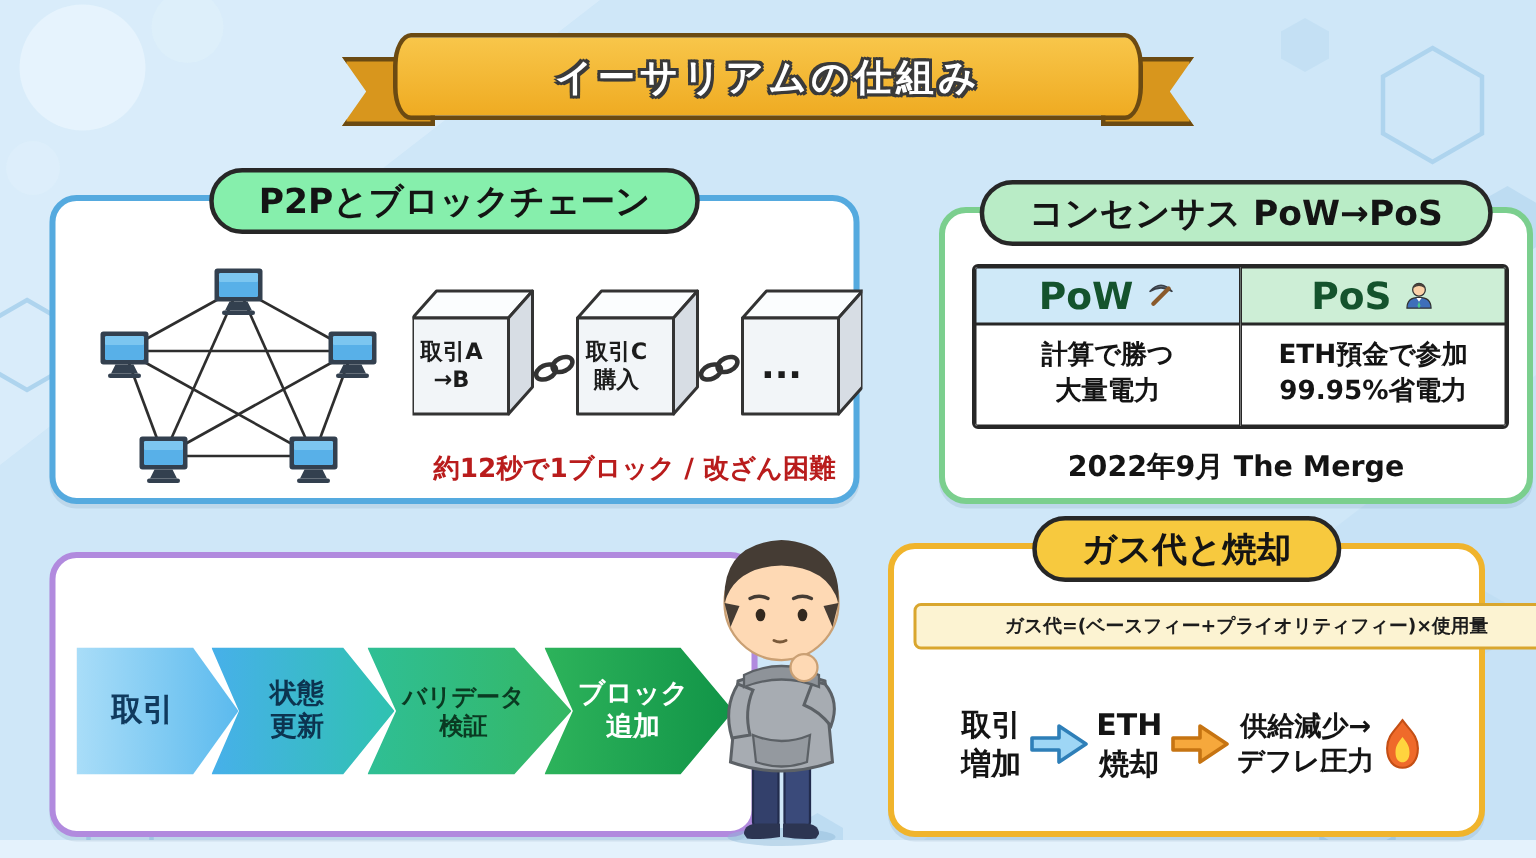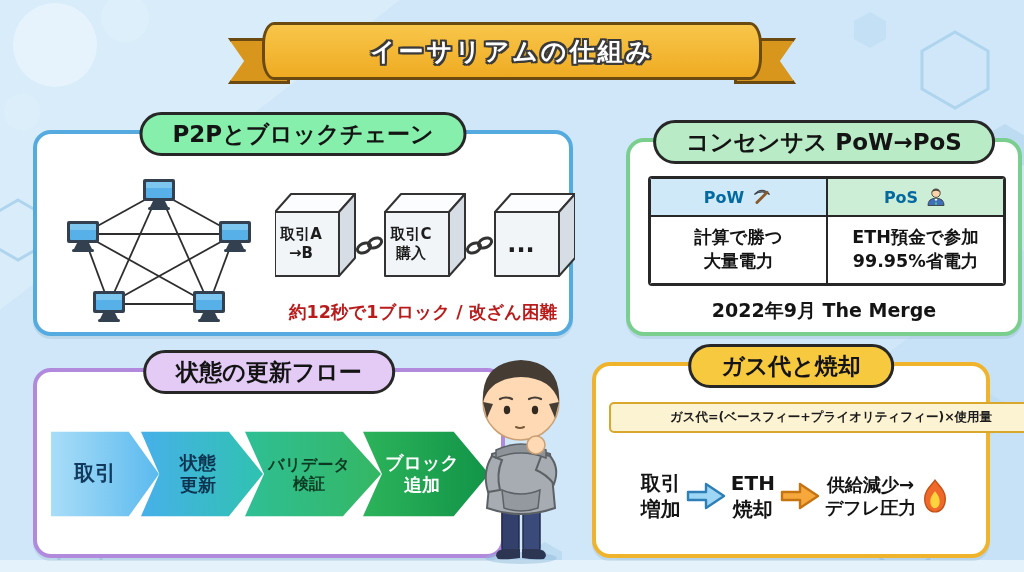--- a/index.html
+++ b/index.html
@@ -35,21 +35,21 @@
   .p2p-caption { position:absolute; left:230px; top:166px; width:312px; text-align:center;
                  font-weight:bold; font-size:17.5px; color:#b91c1c; }
 
   
   .panel-consensus { left:594px; top:138px; width:396px; height:198px; border:4px solid #7bcf8e;margin-left:32px; }
   .pill-consensus { background:#b9ecc6; }
   .ctable { position:absolute; left:18px; top:34px; width:358px; height:110px;
             display:grid; grid-template-columns:1fr 1fr; grid-template-rows:38px 1fr;
             border:2.5px solid #272727; border-radius:4px; overflow:hidden; }
   .ct-cell { display:flex; align-items:center; justify-content:center; border:1.2px solid #272727; text-align:center; }
-  .ct-head { font-weight:bold; font-size:16px; color:#0369a1; gap:7px; }
+  .ct-head { font-weight:bold; font-size:25px; color:#14532d; gap:7px; }
   .ct-pow { background:#cfe9f8; }
   .ct-pos { background:#cdeed6; }
   .ct-body { font-weight:bold; font-size:17.5px; line-height:1.35; color:#141414; background:#ffffff; }
   .consensus-caption { position:absolute; left:0; top:156px; width:100%; text-align:center;
                        font-weight:bold; font-size:19px; color:#141414; }
 
   
   .panel-flow { left:33px; top:368px; width:472px; height:190px; border:4px solid #b18ade; }
   .pill-flow { background:#e3cbf6; }
   .flow-arrows { position:absolute; left:14px; top:54px; width:446px; height:96px; display:flex; align-items:center; }
@@ -195,21 +195,20 @@
       <div class="ct-cell ct-body ml">計算で勝つ
 大量電力</div>
       <div class="ct-cell ct-body ml">ETH預金で参加
 99.95%省電力</div>
     </div>
 
     <div class="consensus-caption">2022年9月 The Merge</div>
   </div>
 
   <div class="panel panel-flow">
-    <div class="pill pill-flow">状態の更新フロー</div>
     <div class="flow-arrows">
       <div class="farrow fa1">
           <span class="ml">取引</span>
         </div>
       <div class="farrow fa2">
           <span class="ml">状態
 更新</span>
         </div>
       <div class="farrow fa3">
           <span class="ml">バリデータ

